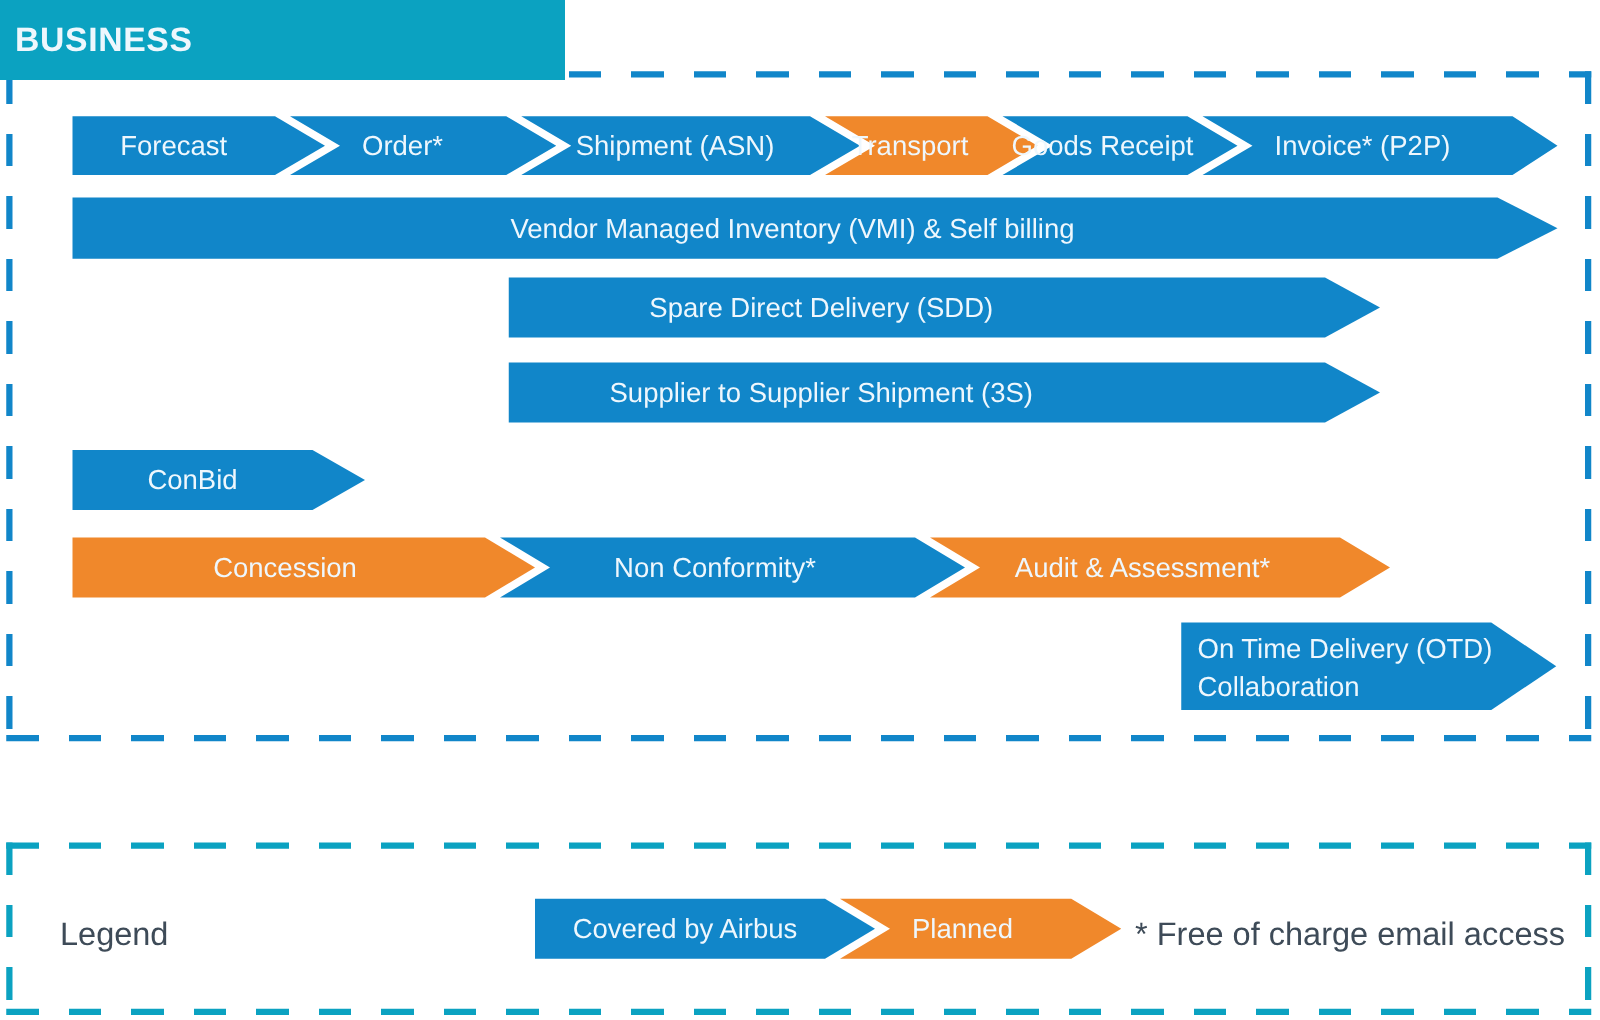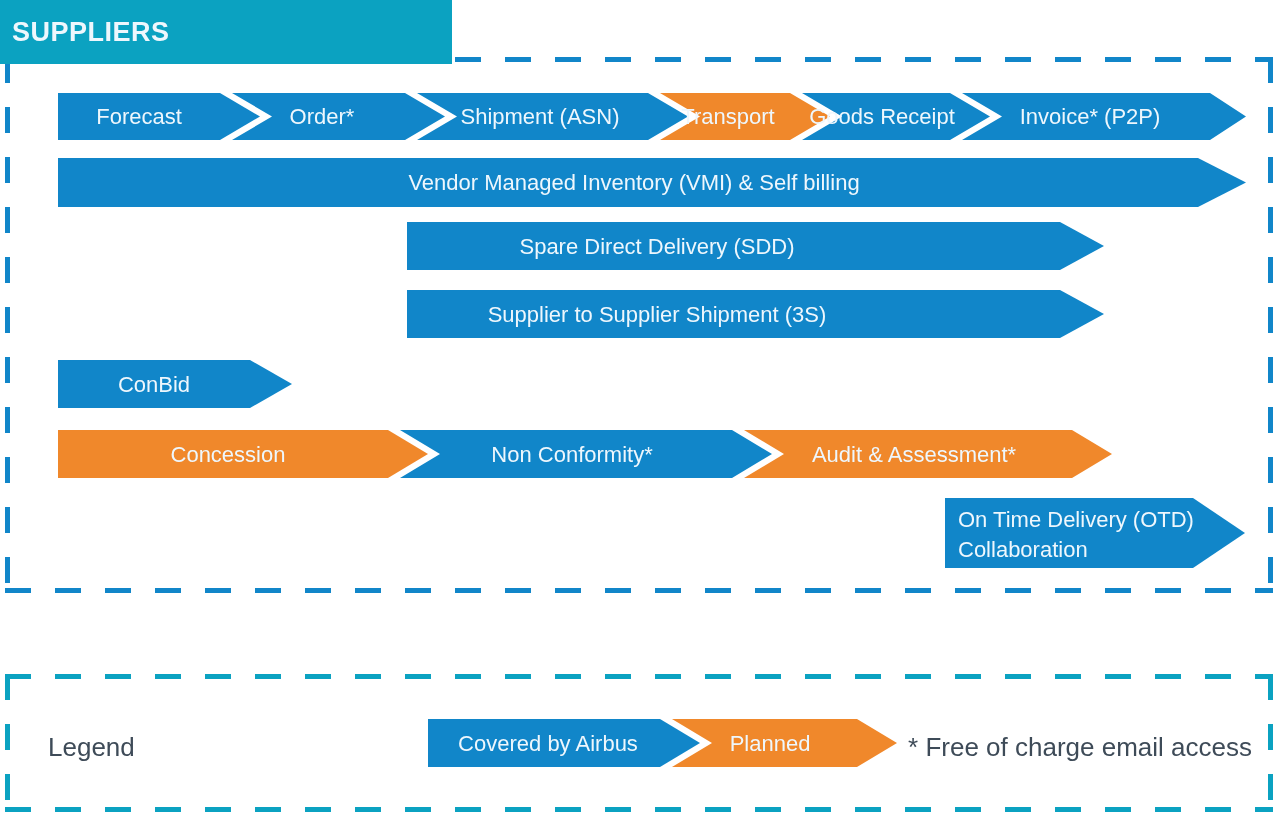--- a/index.html
+++ b/index.html
@@ -58,21 +58,21 @@
     <div class="ds h top tealdash"></div>
     <div class="ds h bot tealdash"></div>
     <div class="ds v lft tealdash"></div>
     <div class="ds v rgt tealdash"></div>
   </div>
 
   <div class="secheader modules">
     <span>BUSINESS PROCESS MODULES</span>
   </div>
   <div class="secheader suppliers">
-    <span>SUPPLIERS</span>
+    <span>BUSINESS</span>
   </div>
 
   <svg class="diagram" width="1280" height="816" viewBox="0 0 1280 816">
 
     <polygon class="fill-blue" points="58,93 220,93 260,116.5 220,140 58,140"></polygon>
     <polygon class="fill-blue" points="232,93 405,93 445,116.5 405,140 232,140 272,116.5"></polygon>
     <polygon class="fill-blue" points="417,93 648,93 688,116.5 648,140 417,140 457,116.5"></polygon>
     <polygon class="fill-orange" points="660,93 790,93 830,116.5 790,140 660,140 700,116.5"></polygon>
     <polygon class="fill-blue" points="802,93 950,93 990,116.5 950,140 802,140 842,116.5"></polygon>
     <polygon class="fill-blue" points="962,93 1210,93 1246,116.5 1210,140 962,140 1002,116.5"></polygon>

